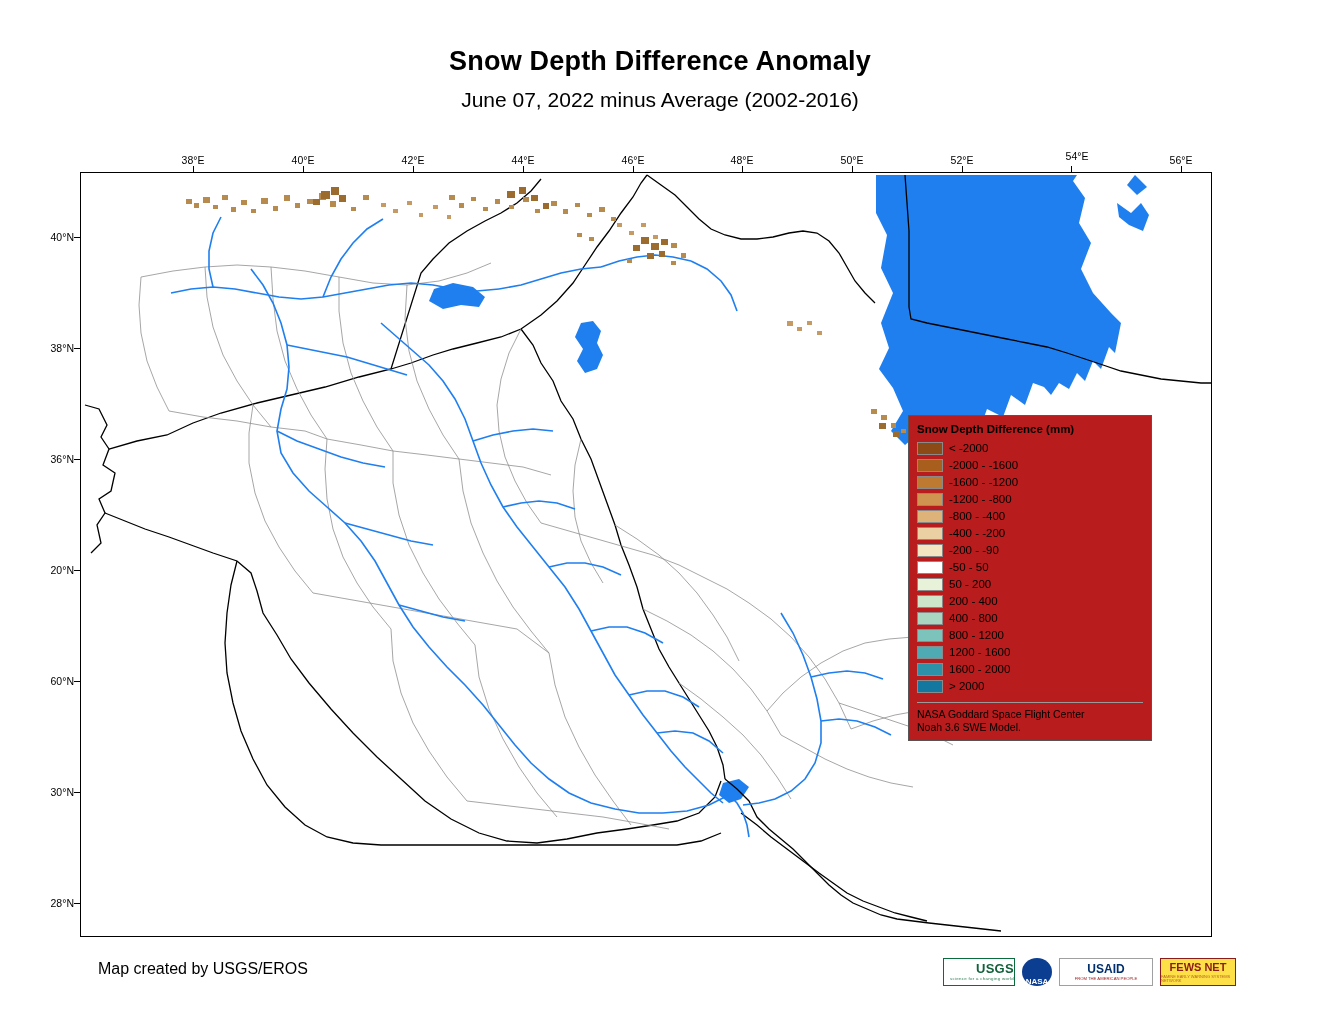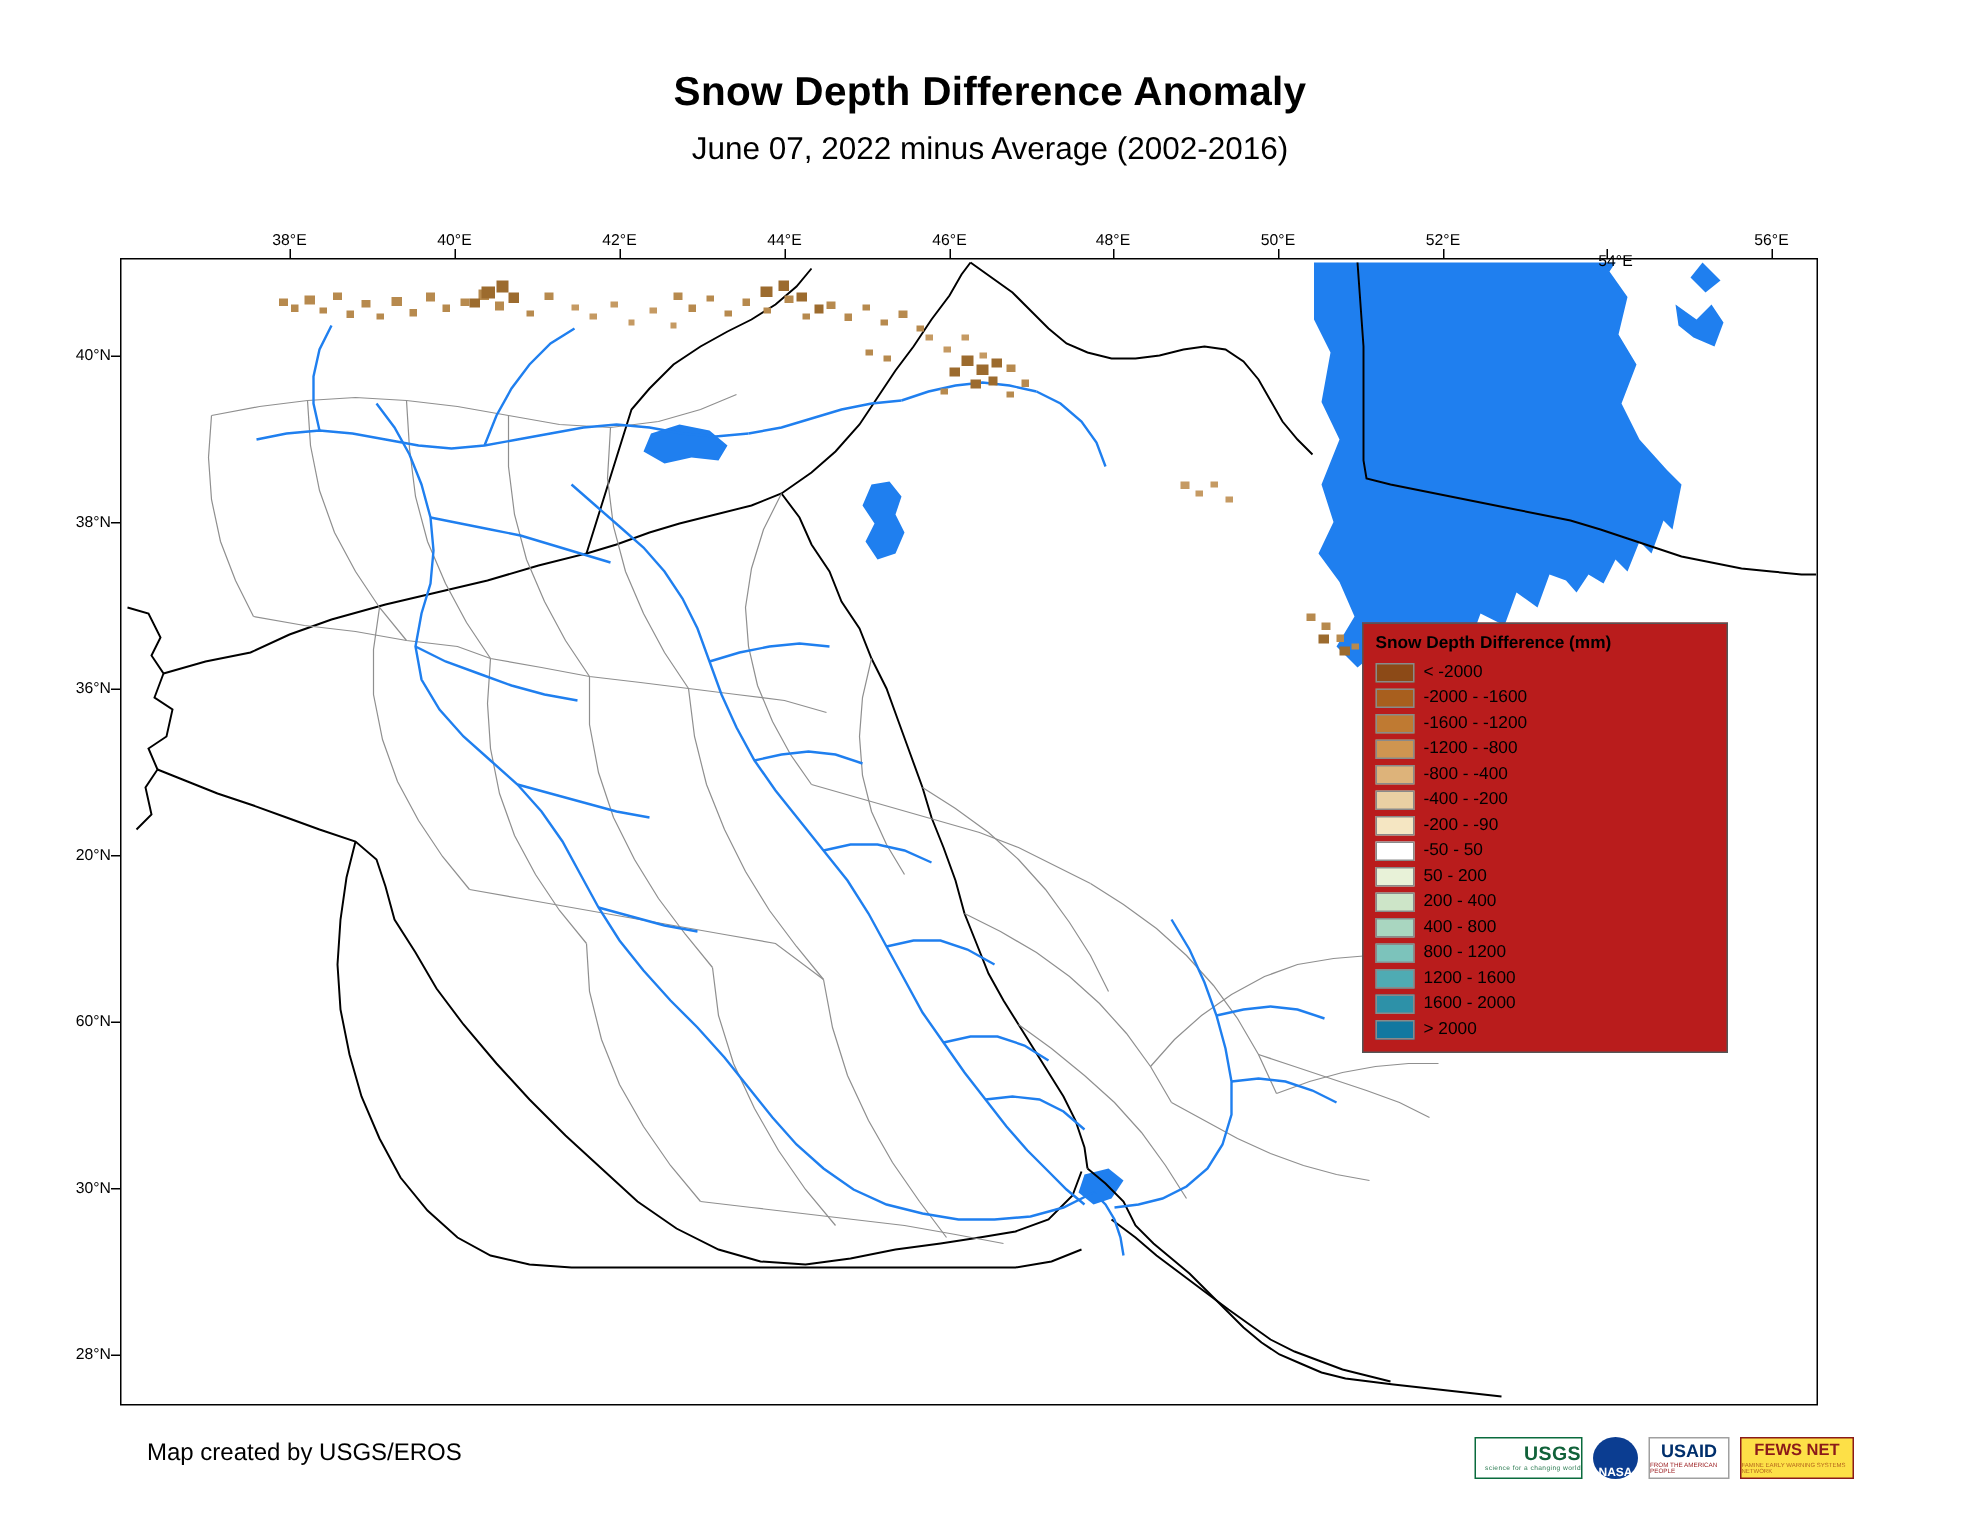--- a/index.html
+++ b/index.html
@@ -136,21 +136,21 @@
   .logo-usgs .sub { font-size: 4.4px; font-weight: normal; color: #2a7a50; margin-top: 2px;}
   .logo-nasa {
     width: 30px; height: 28px;
     border-radius: 50%;
     background: #0b3d91;
     color: #ffffff;
     font-size: 8px;
     align-items: flex-end;
   }
   .logo-usaid {
-    width: 54px; height: 28px;
+    width: 94px; height: 28px;
     background: #ffffff;
     border: 1px solid #a0a0a0;
     color: #002f6c;
     font-size: 12px;
     flex-direction: column;
     line-height: 1;
   }
   .logo-usaid .sub { font-size: 4.2px; font-weight: normal; color: #9a1b1e; margin-top: 2px; }
   .logo-fews {
     width: 76px; height: 28px;
@@ -379,21 +379,21 @@
 </div>
 
 <div class="lon-label" style="left:193px; top:154px;">38°E</div>
 <div class="lon-label" style="left:303px; top:154px;">40°E</div>
 <div class="lon-label" style="left:413px; top:154px;">42°E</div>
 <div class="lon-label" style="left:523px; top:154px;">44°E</div>
 <div class="lon-label" style="left:633px; top:154px;">46°E</div>
 <div class="lon-label" style="left:742px; top:154px;">48°E</div>
 <div class="lon-label" style="left:852px; top:154px;">50°E</div>
 <div class="lon-label" style="left:962px; top:154px;">52°E</div>
-<div class="lon-label" style="left:1071px; top:168px;padding-left:12px;">54°E</div>
+<div class="lon-label" style="left:1071px; top:150px;padding-left:12px;">54°E</div>
 <div class="lon-label" style="left:1181px; top:154px;">56°E</div>
 
 <div class="tick-mark" style="left:193px; top:166px; width:1px; height:6px;"></div>
 <div class="tick-mark" style="left:303px; top:166px; width:1px; height:6px;"></div>
 <div class="tick-mark" style="left:413px; top:166px; width:1px; height:6px;"></div>
 <div class="tick-mark" style="left:523px; top:166px; width:1px; height:6px;"></div>
 <div class="tick-mark" style="left:633px; top:166px; width:1px; height:6px;"></div>
 <div class="tick-mark" style="left:742px; top:166px; width:1px; height:6px;"></div>
 <div class="tick-mark" style="left:852px; top:166px; width:1px; height:6px;"></div>
 <div class="tick-mark" style="left:962px; top:166px; width:1px; height:6px;"></div>
@@ -473,20 +473,24 @@
   </div>
   <div class="legend-row">
     <span class="legend-swatch" style="background:#2d91a8"></span>
     <span class="legend-label">1600 - 2000</span>
   </div>
   <div class="legend-row">
     <span class="legend-swatch" style="background:#1278a0"></span>
     <span class="legend-label">&gt; 2000</span>
   </div>
 
+  <div id="legend-note">
+    <div>NASA Goddard Space Flight Center</div>
+    <div>Noah 3.6 SWE Model.</div>
+  </div>
 </div>
 
 <div id="credit">Map created by USGS/EROS</div>
 
 <div id="logos">
   <div class="logo logo-usgs">
     <span>USGS</span>
     <span class="sub">science for a changing world</span>
   </div>
   <div class="logo logo-nasa">

